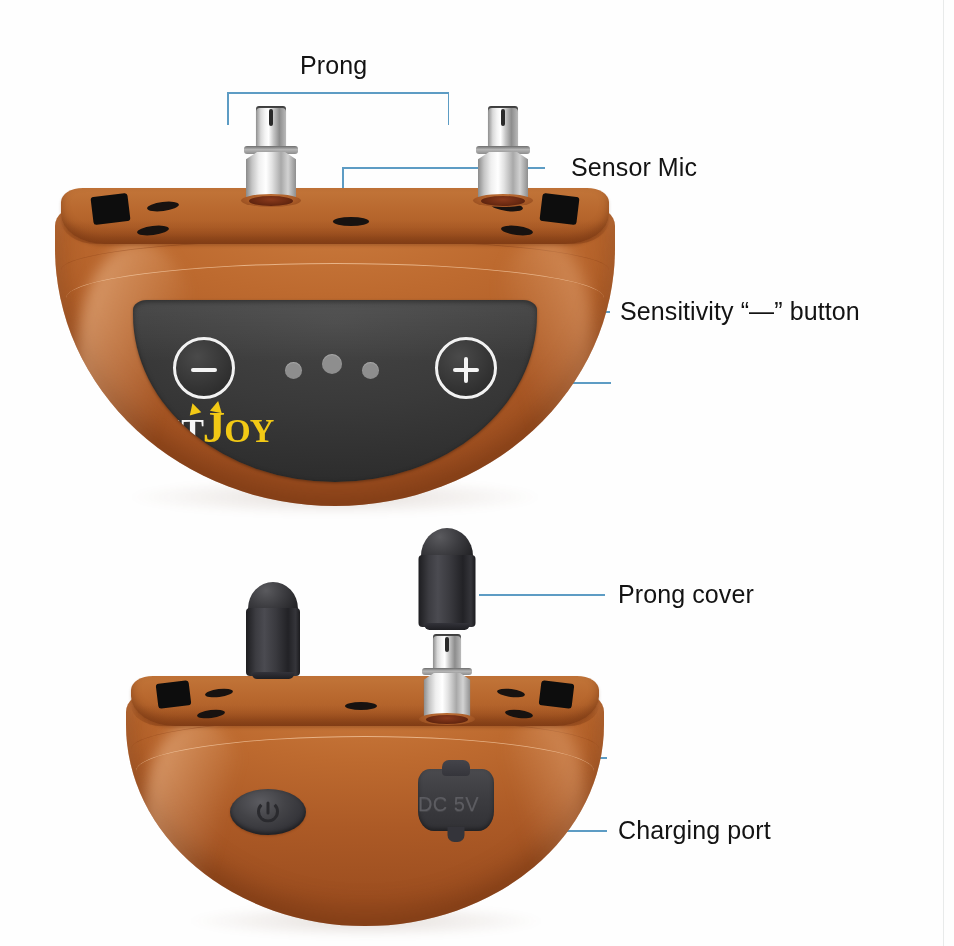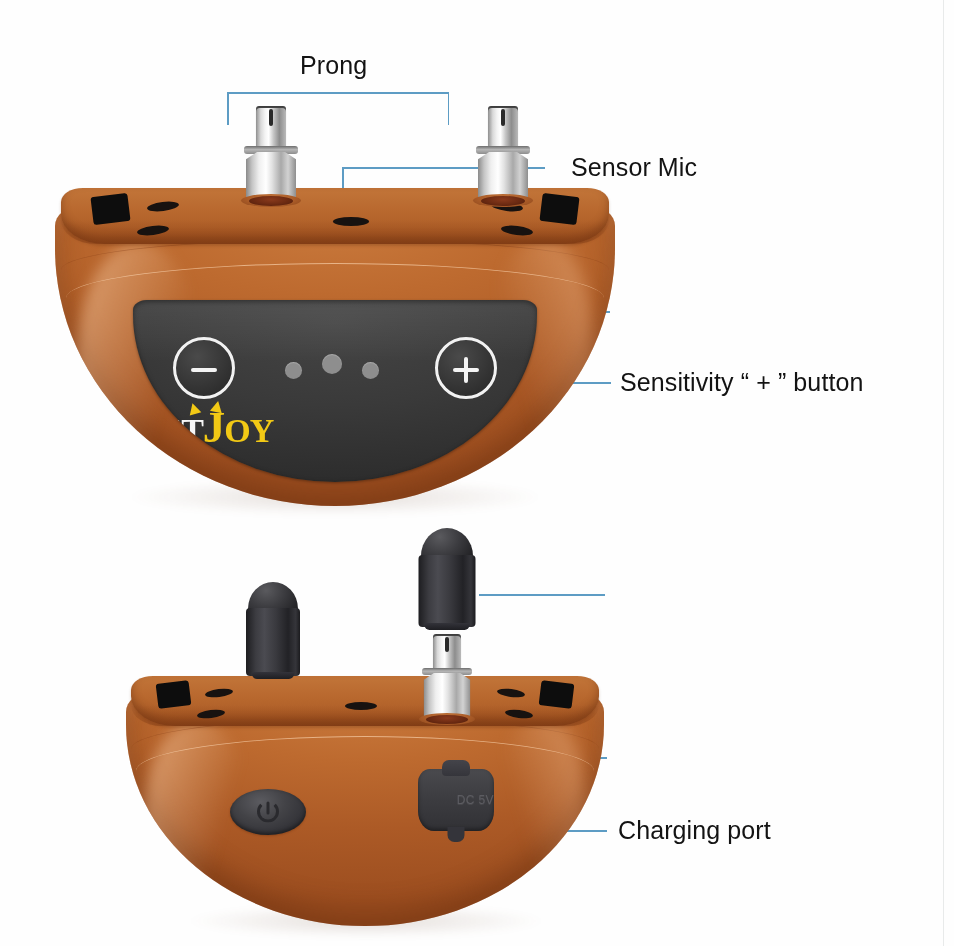--- a/index.html
+++ b/index.html
@@ -225,22 +225,22 @@
   .port .nub{
     position:absolute;left:50%;transform:translateX(-50%);
     background:#34343a;border-radius:0 0 7px 7px;
   }
   .port .tab{
     position:absolute;left:50%;transform:translateX(-50%);
     background:linear-gradient(180deg,#44444a,#35353b);
     border-radius:7px 7px 4px 4px;
   }
   .port .txt{
-    position:absolute;left:0;right:0;text-align:right;
-    color:#5c5c61;font-size:12px;letter-spacing:.4px;
+    position:absolute;left:0;right:0;text-align:left;
+    color:#5c5c61;font-size:20px;letter-spacing:.4px;
     font-family:"Liberation Sans", sans-serif;
     text-shadow:0 1px 0 rgba(255,255,255,.07);
   }
 
   .shadow{
     position:absolute;border-radius:50%;
     background:radial-gradient(ellipse at 50% 50%, rgba(90,50,25,.16), rgba(90,50,25,0) 70%);
     filter:blur(3px);
   }
 </style>
@@ -255,23 +255,23 @@
   <div class="ln v" style="left:227px;top:92px;height:33px;"></div>
   <div class="ln v" style="left:447.5px;top:92px;height:33px;"></div>
   <div class="lbl" style="left:300px;top:51px;">Prong</div>
 
   <div class="ln v" style="left:342px;top:167px;height:56px;"></div>
   <div class="ln h" style="left:342px;top:167px;width:203px;"></div>
   <div class="lbl" style="left:558px;top:153px;margin-left:13px;">Sensor Mic</div>
 
   <div class="ln v" style="left:246px;top:311px;height:36px;"></div>
   <div class="ln h" style="left:246px;top:311px;width:364px;"></div>
+  <div class="lbl" style="left:620px;top:297px;">Sensitivity “—” button</div>
 
   <div class="ln h" style="left:466px;top:382px;width:145px;"></div>
-  <div class="lbl" style="left:620px;top:368px;">Sensitivity “ + ” button</div>
 
   <div class="dev" style="left:55px;top:188px;width:560px;height:320px;">
 
     <div class="shadow" style="left:70px;top:290px;width:420px;height:38px;"></div>
 
     <div class="body-wrap" style="left:0;top:18px;width:560px;height:300px;">
       <div class="shell">
         <div class="seam2"></div>
         <div class="seam"></div>
       </div>
@@ -334,20 +334,21 @@
       <div class="tip" style="top:2px;width:30px;height:40px;"></div>
       <div class="tipslit" style="top:3px;height:17px;"></div>
       <div class="collarTop" style="top:40px;width:54px;height:8px;"></div>
       <div class="hex" style="top:46px;width:50px;height:46px;"></div>
       <div class="washer" style="top:88px;width:60px;height:13px;"></div>
       <div class="base" style="top:90px;width:44px;height:10px;"></div>
     </div>
   </div>
 
   <div class="ln h" style="left:479px;top:594px;width:126px;"></div>
+  <div class="lbl" style="left:618px;top:580px;">Prong cover</div>
 
   <div class="ln v" style="left:282px;top:757px;height:52px;"></div>
   <div class="ln h" style="left:282px;top:757px;width:325px;"></div>
 
   <div class="ln h" style="left:478px;top:830px;width:129px;"></div>
   <div class="lbl" style="left:618px;top:816px;">Charging port</div>
 
   <div class="dev" style="left:126px;top:676px;width:478px;height:250px;">
 
     <div class="shadow" style="left:60px;top:228px;width:360px;height:34px;"></div>

